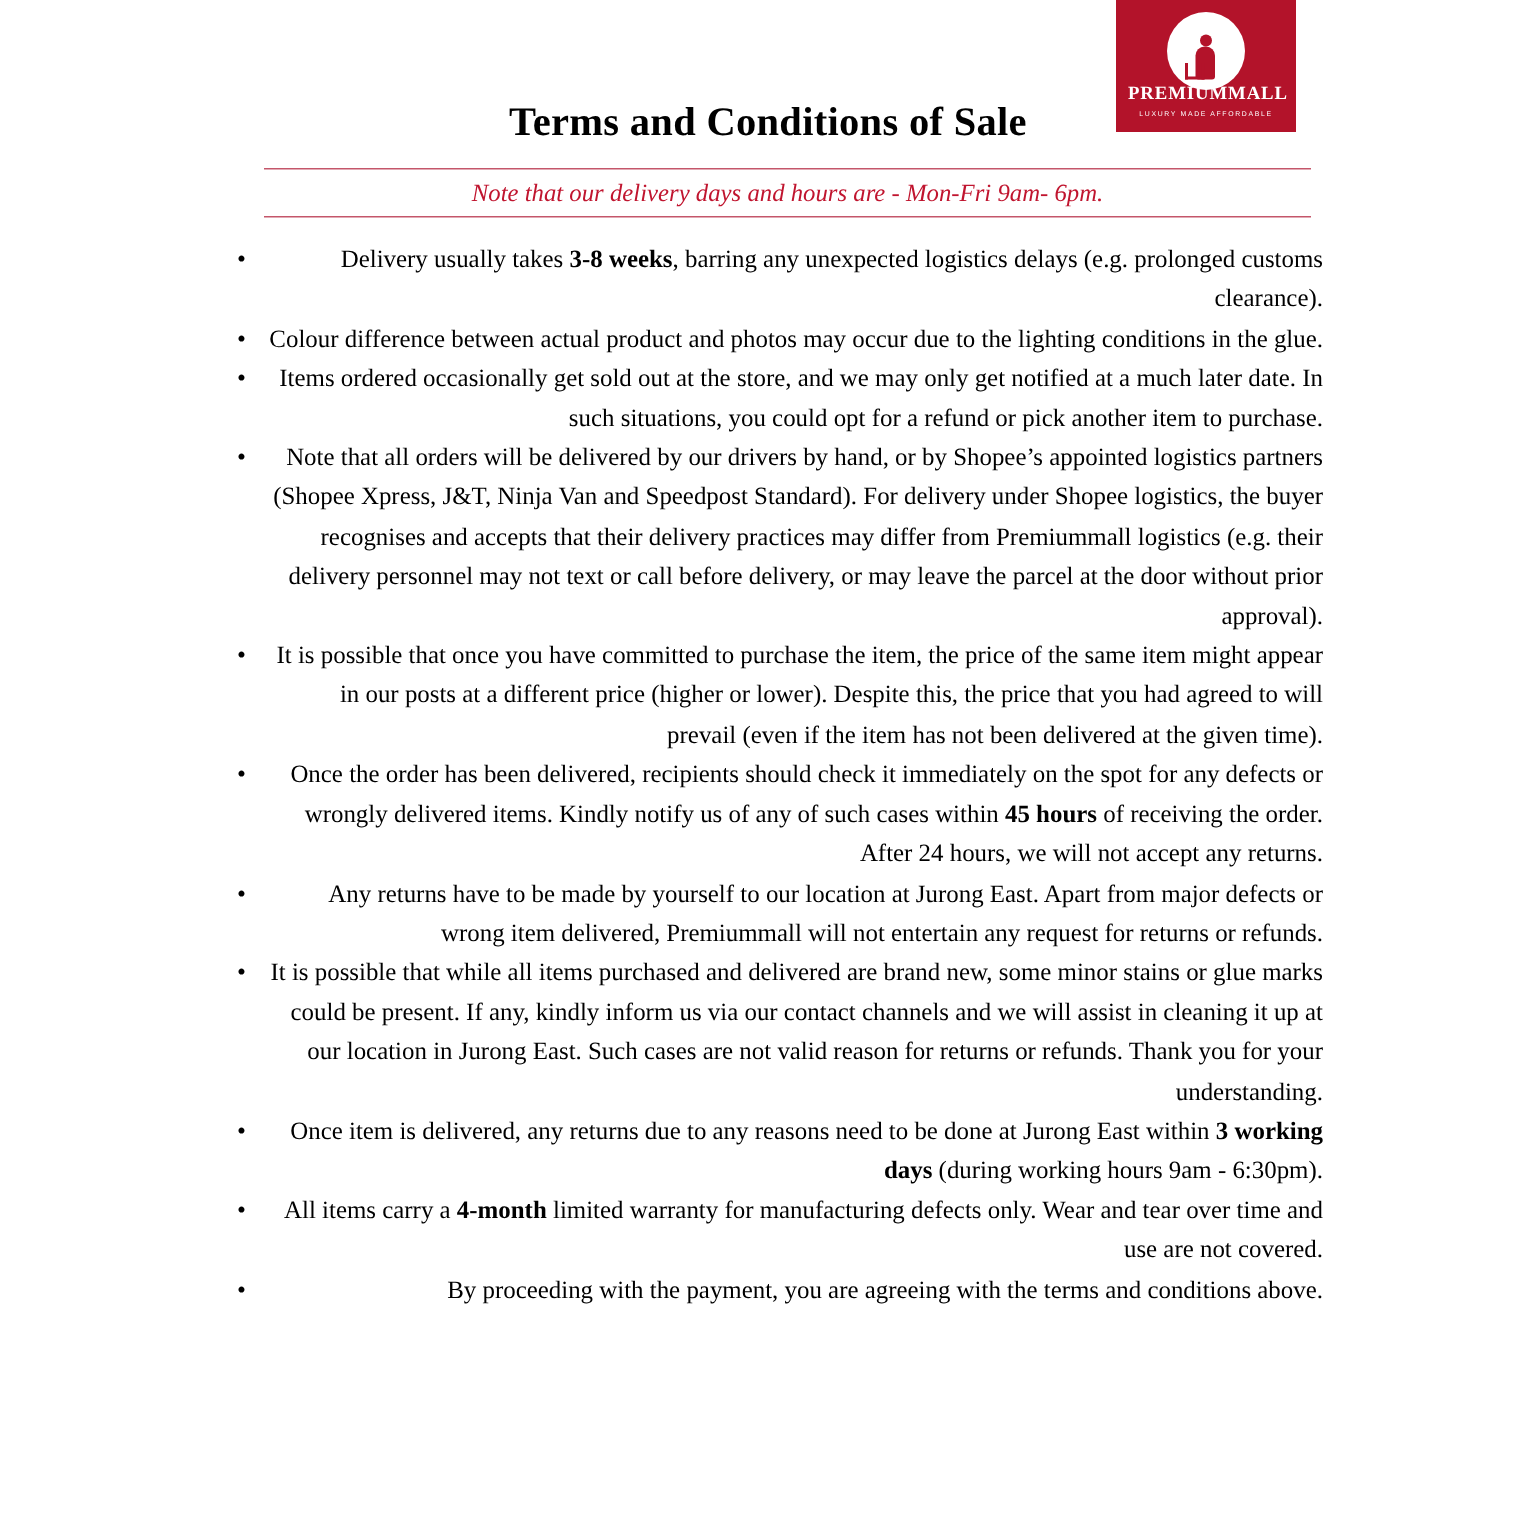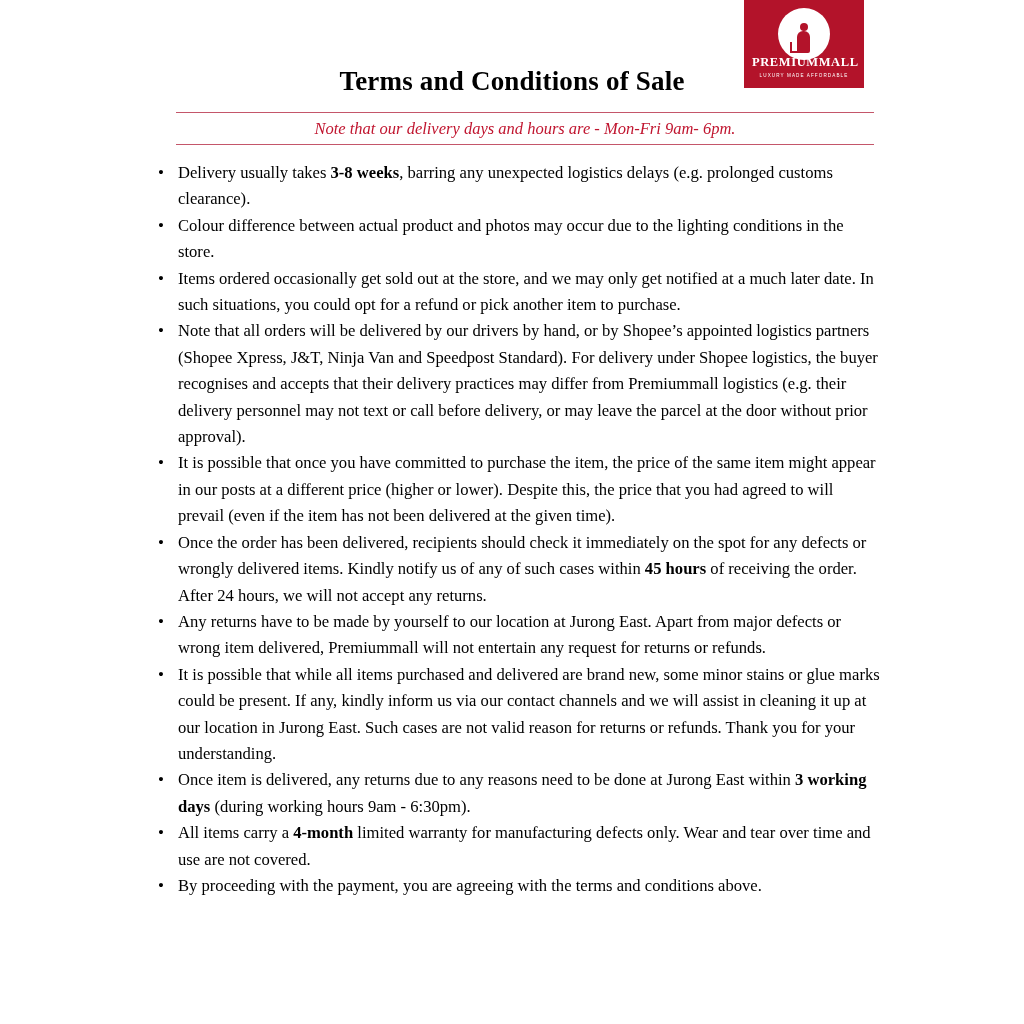--- a/index.html
+++ b/index.html
@@ -162,21 +162,21 @@
     text-align: left;
     font-size: 17px;
     line-height: 26.4px;
     padding-left: 6px;
   }
   .text {
     flex: 1;
     font-size: 16.6px;
     line-height: 26.4px;
     font-family: "Liberation Serif", serif;
-    text-align: left;
+    text-align: right;
   }
   .text b { font-weight: bold; }
 </style>
 </head>
 <body>
 
 <div class="page">
 
   <div class="logo">
     <div class="logo-inner">
@@ -200,21 +200,21 @@
     <div class="rule"></div>
   </div>
 
   <div class="list" id="terms-list">
       <div class="item">
         <div class="bullet">•</div>
         <div class="text">Delivery usually takes <b>3-8 weeks</b>, barring any unexpected logistics delays (e.g. prolonged customs clearance).</div>
       </div>
       <div class="item">
         <div class="bullet">•</div>
-        <div class="text">Colour difference between actual product and photos may occur due to the lighting conditions in the store.</div>
+        <div class="text">Colour difference between actual product and photos may occur due to the lighting conditions in the glue.</div>
       </div>
       <div class="item">
         <div class="bullet">•</div>
         <div class="text">Items ordered occasionally get sold out at the store, and we may only get notified at a much later date. In such situations, you could opt for a refund or pick another item to purchase.</div>
       </div>
       <div class="item">
         <div class="bullet">•</div>
         <div class="text">Note that all orders will be delivered by our drivers by hand, or by Shopee’s appointed logistics partners (Shopee Xpress, J&amp;T, Ninja Van and Speedpost Standard). For delivery under Shopee logistics, the buyer recognises and accepts that their delivery practices may differ from Premiummall logistics (e.g. their delivery personnel may not text or call before delivery, or may leave the parcel at the door without prior approval).</div>
       </div>
       <div class="item">

